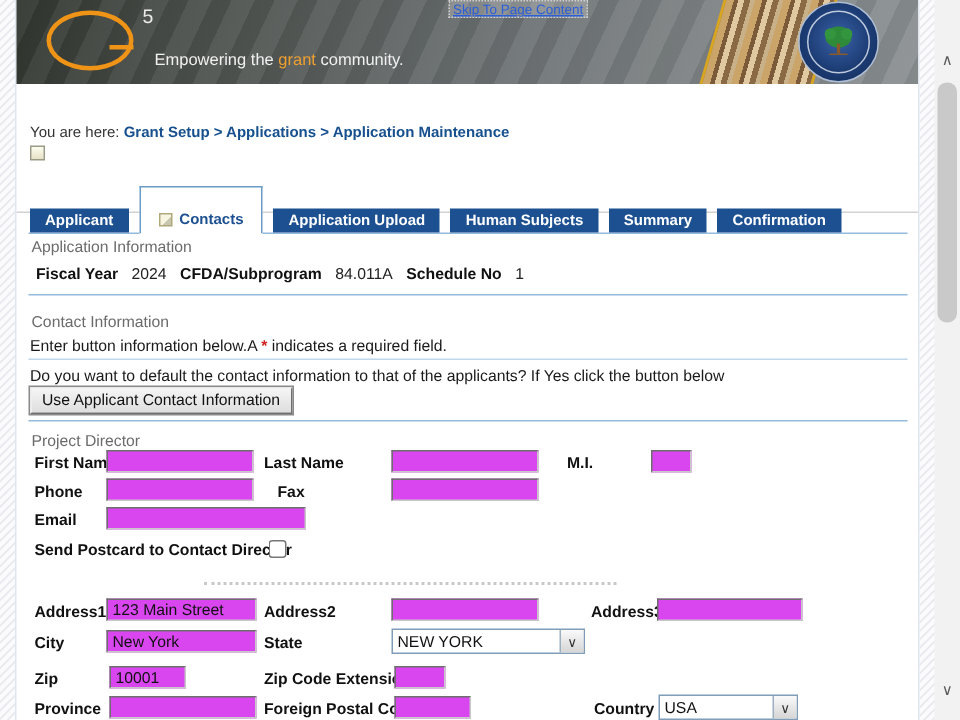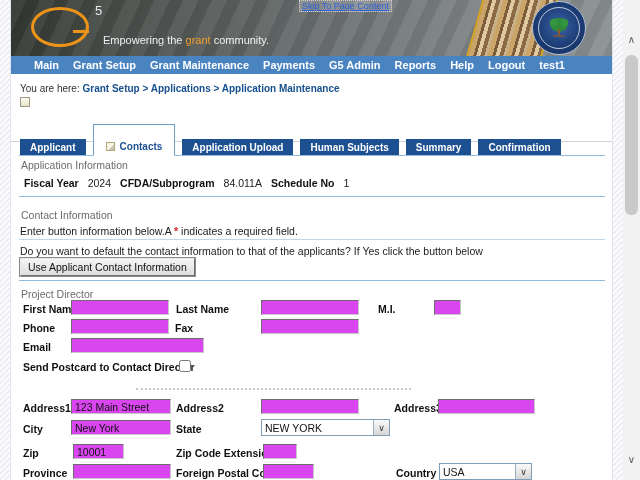--- a/index.html
+++ b/index.html
@@ -108,31 +108,20 @@
           <circle cx="7" cy="7" r="3.5" fill="#34953f"></circle>
           <circle cx="17" cy="7" r="3.5" fill="#34953f"></circle>
           <rect x="11" y="13" width="2" height="6" fill="#8b5a2b"></rect>
           <path d="M7 19 L17 19 L18 20 L6 20 Z" fill="#8b5a2b"></path>
         </svg>
       </div>
     </div>
     <span class="skip-link">Skip To Page Content</span>
   </div>
 
-  <div class="nav">
-    <span class="nav-item">Main</span>
-    <span class="nav-item">Grant Setup</span>
-    <span class="nav-item">Grant Maintenance</span>
-    <span class="nav-item">Payments</span>
-    <span class="nav-item">G5 Admin</span>
-    <span class="nav-item">Reports</span>
-    <span class="nav-item">Help</span>
-    <span class="nav-item">Logout</span>
-    <span class="nav-item">test1</span>
-  </div>
 
   <div class="breadcrumb"><span>You are here: </span><b>Grant Setup &gt; Applications &gt; Application Maintenance</b></div>
   <div class="page-title">
     <span class="title-icon"></span>
   </div>
 
   <div class="tabs">
     <span class="tab">Applicant</span>
     <span class="tab active">
         <span class="tab-icon"></span>
@@ -168,21 +157,21 @@
 
   <div class="lbl" style="left:12px; top:303px">First Name</div>
   <input class="tb" style="left: 60px; top: 300px; width: 98px;" value="">
   <div class="lbl" style="left:165px; top:303px">Last Name</div>
   <input class="tb" style="left: 250px; top: 300px; width: 98px;" value="">
   <div class="lbl" style="left:367px; top:303px">M.I.</div>
   <input class="tb" style="left: 423px; top: 300px; width: 27px;" value="">
 
   <div class="lbl" style="left:12px; top:322px">Phone</div>
   <input class="tb" style="left: 60px; top: 319px; width: 98px;" value="">
-  <div class="lbl" style="left:164px; top:322px">Fax</div>
+  <div class="lbl" style="left:174px; top:322px">Fax</div>
   <input class="tb" style="left: 250px; top: 319px; width: 98px;" value="">
 
   <div class="lbl" style="left:12px; top:341px">Email</div>
   <input class="tb" style="left: 60px; top: 338px; width: 133px;" value="">
 
   <div class="lbl" style="left:12px; top:361px">Send Postcard to Contact Director</div>
   <input type="checkbox" class="chk" style="left: 168px; top: 360px;">
 
   <div class="dotted"></div>
 

